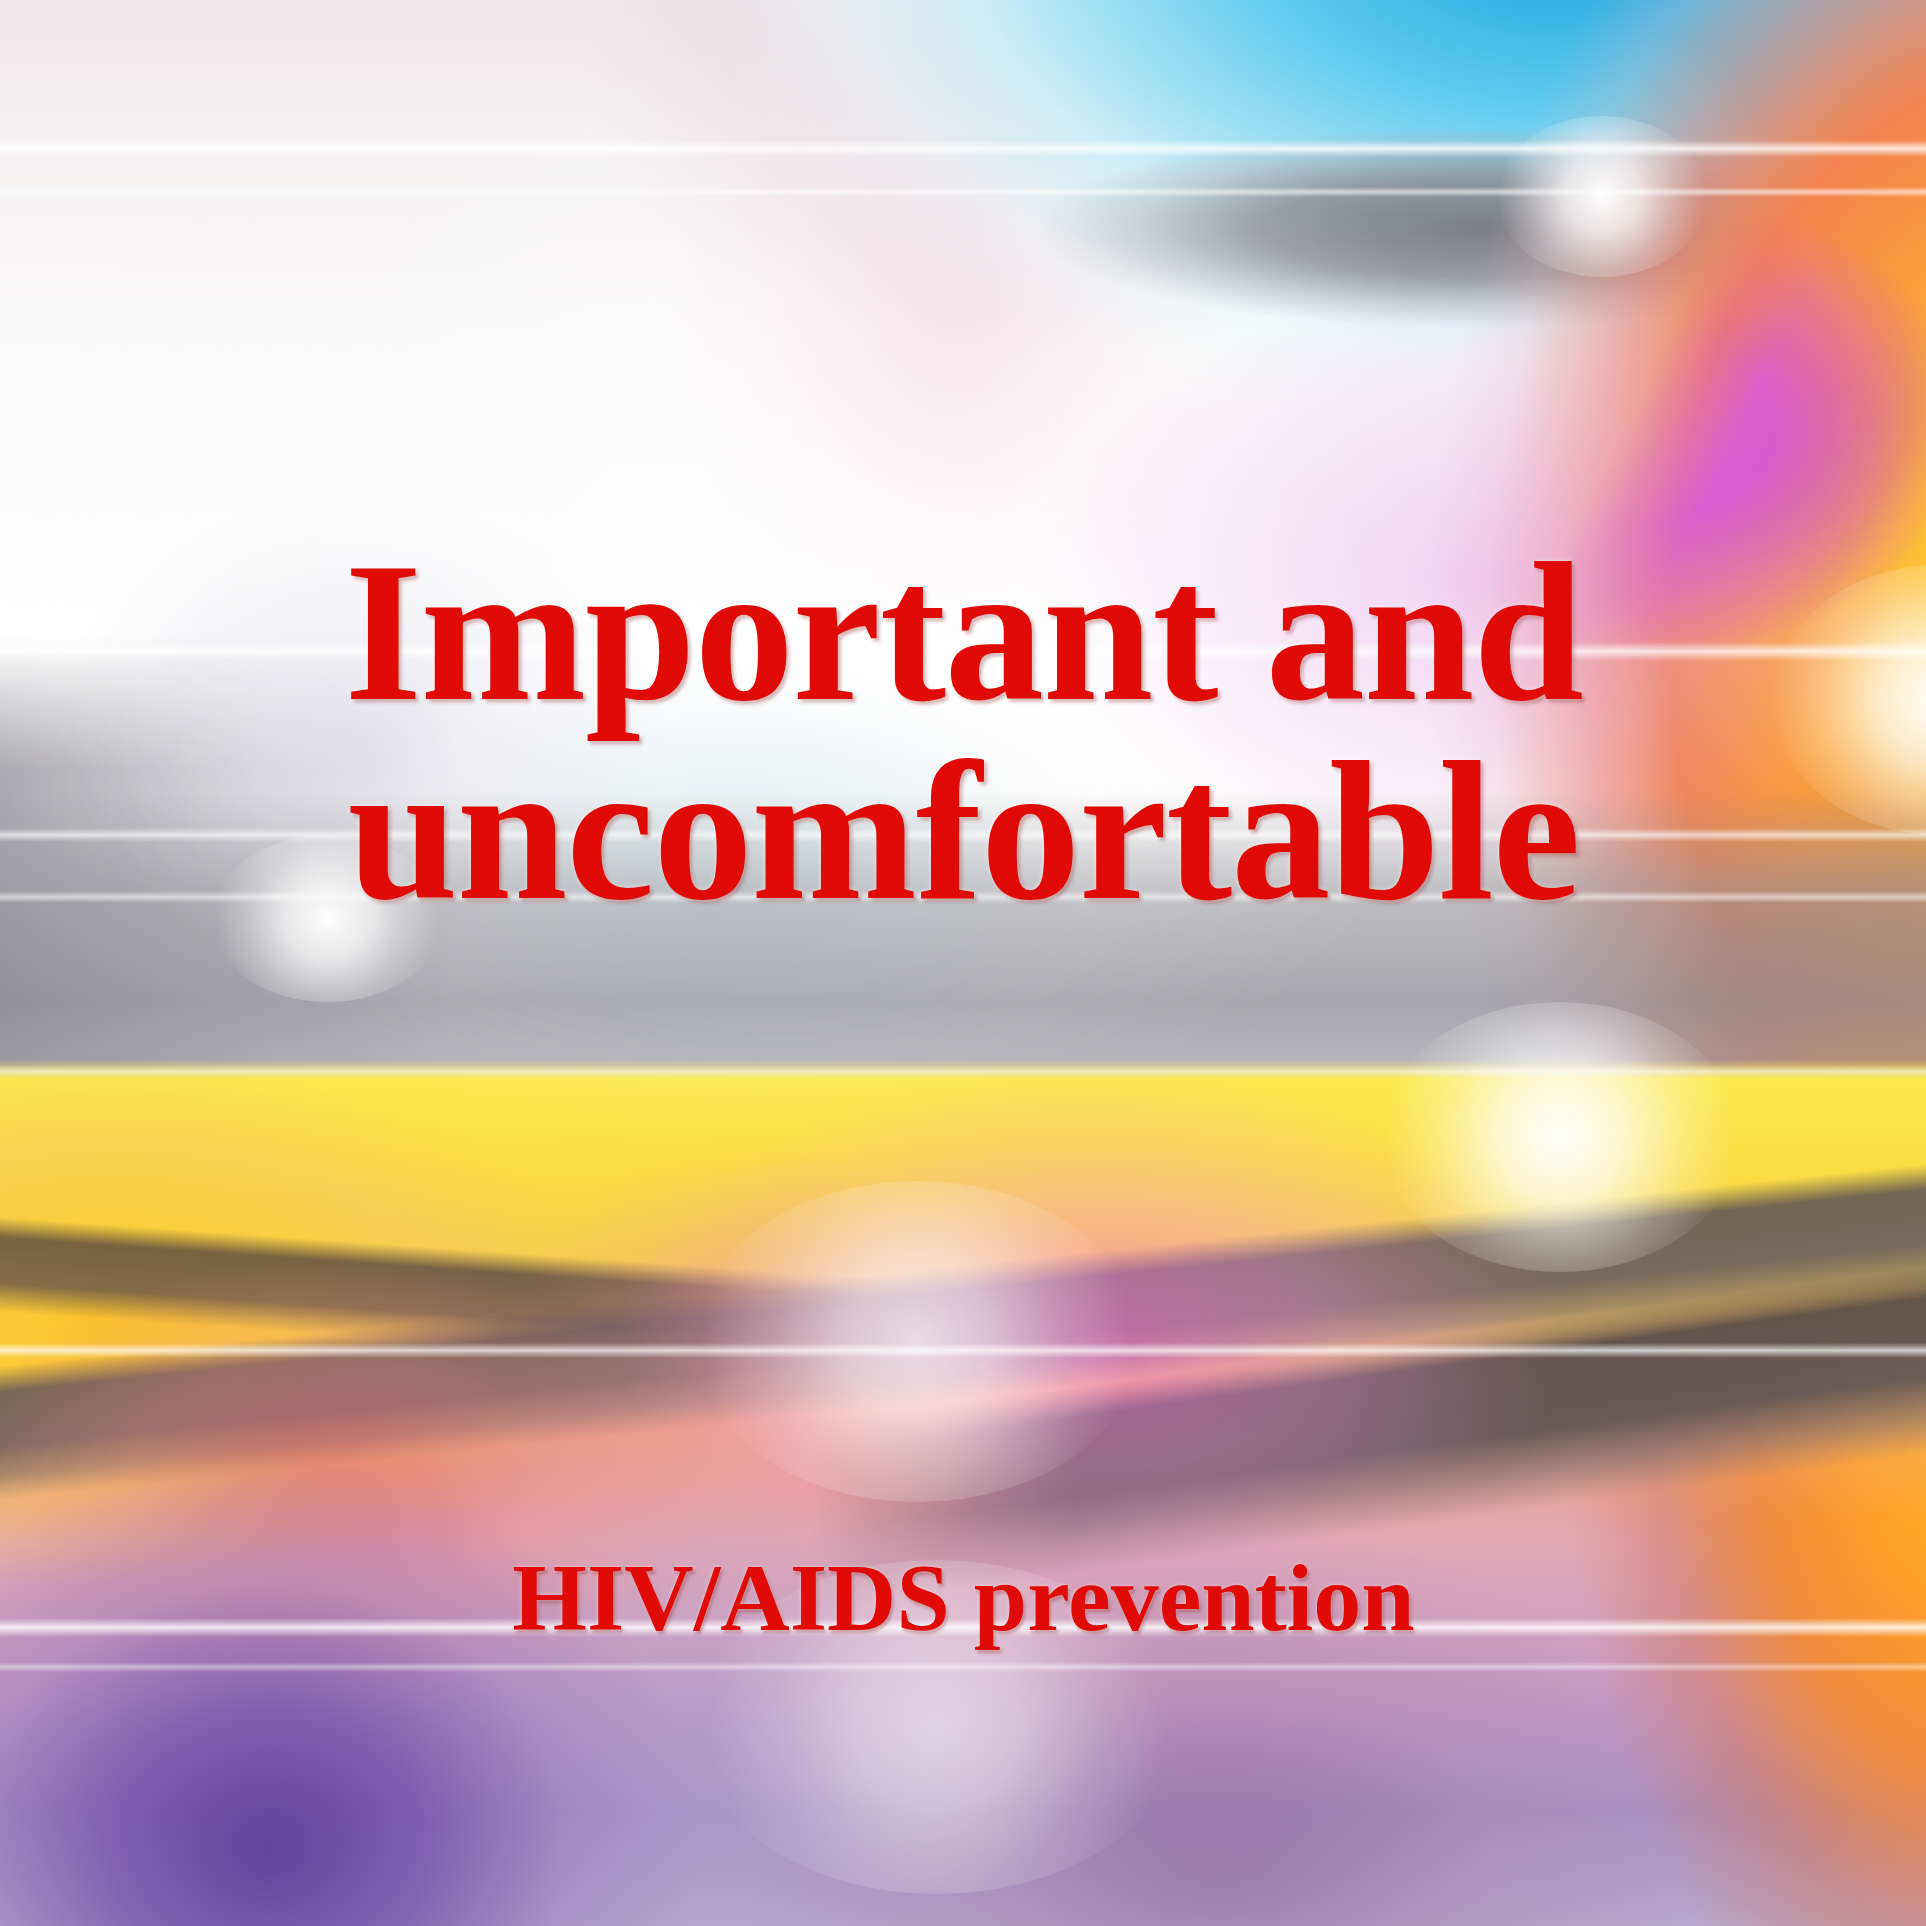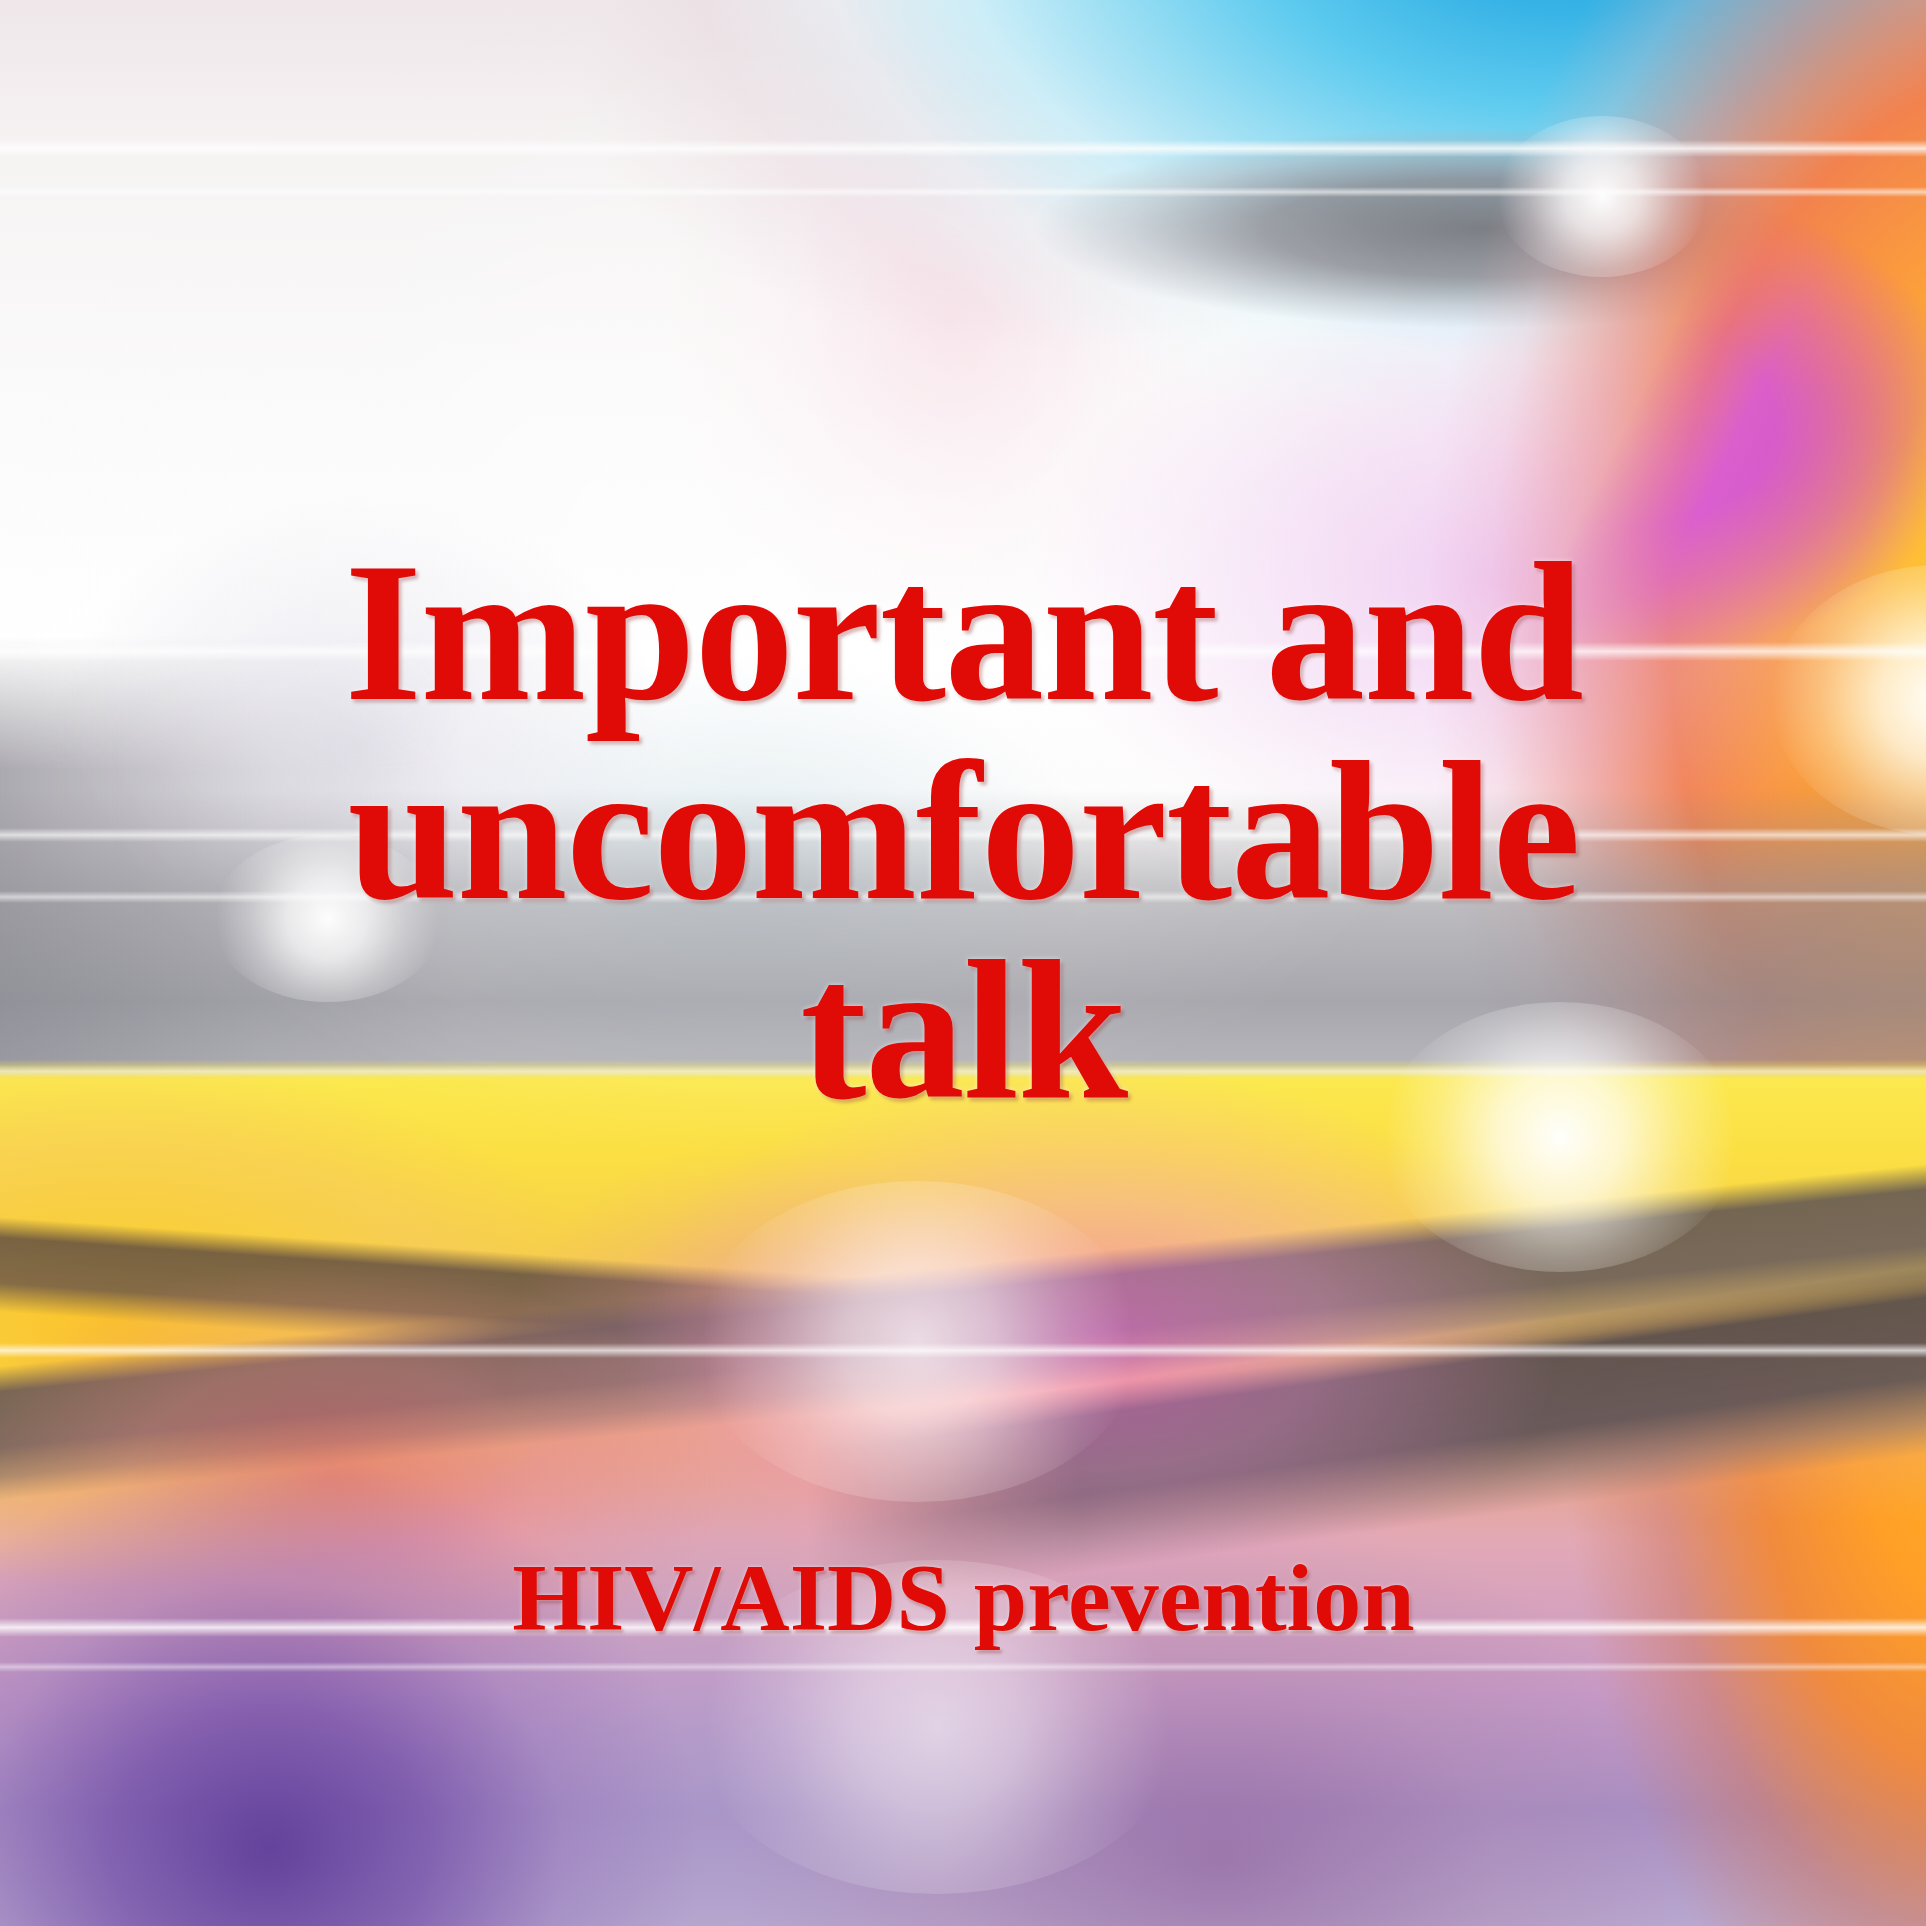--- a/index.html
+++ b/index.html
@@ -313,19 +313,18 @@
   <div class="bloom" style="left:212px;  top:835px; width:231px; height:167px;"></div>
   <div class="bloom" style="left:693px; top:1181px; width:449px; height:321px; opacity:.75;"></div>
   <div class="bloom" style="left:693px; top:1560px; width:488px; height:334px; opacity:.6;"></div>
 
   <div class="bg-layer" id="bg-veil"></div>
 
   <div id="text-block">
     <div id="title">
       <span class="tline">Important and</span>
       <span class="tline">uncomfortable</span>
-      <span class="tline">talk</span>
     </div>
     <div id="subtitle">HIV/AIDS prevention</div>
   </div>
 
 </div>
 
 
 </body></html>

